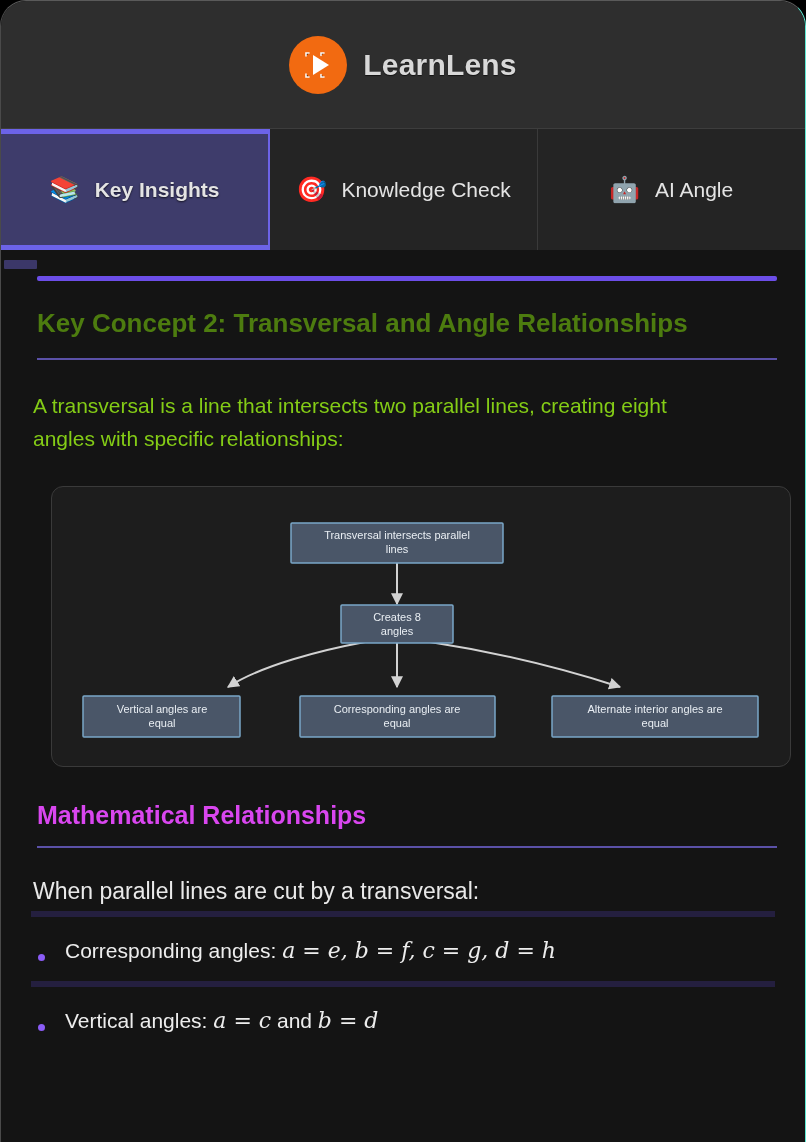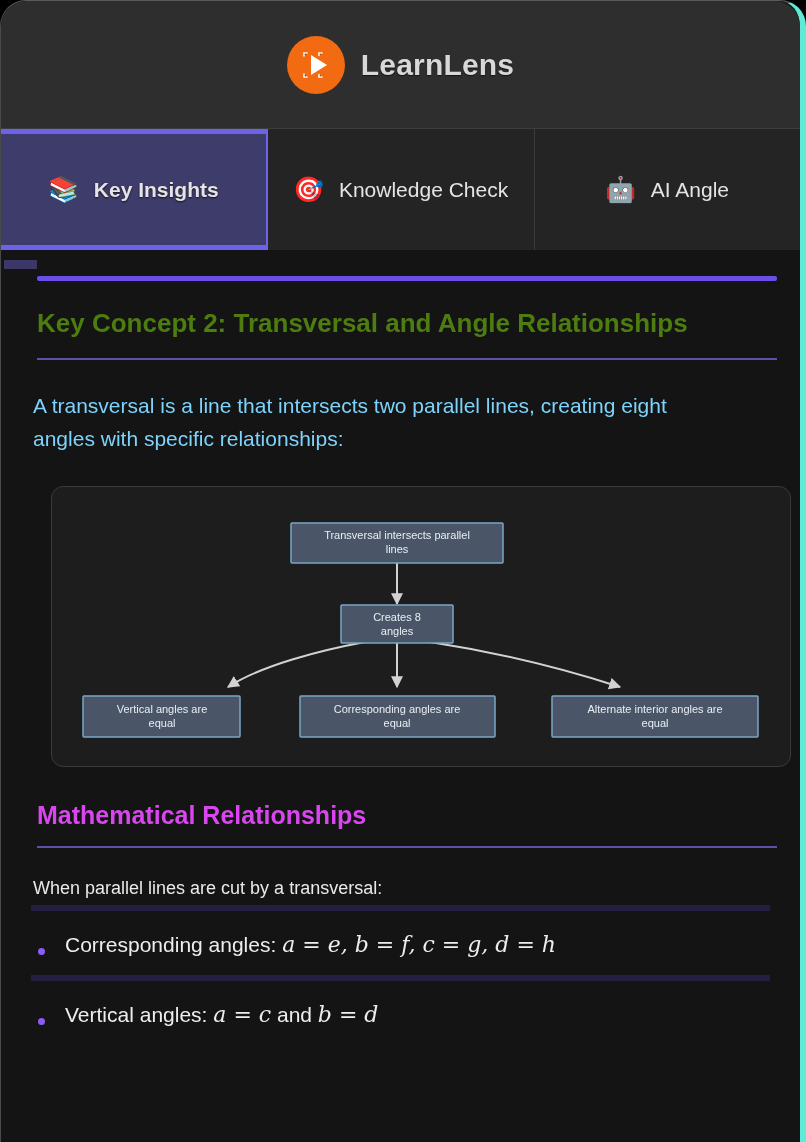--- a/index.html
+++ b/index.html
@@ -14,21 +14,21 @@
 
   #app-window {
     position: relative;
     width: 806px;
     height: 1142px;
     background: #141414;
     border-radius: 26px 26px 0 0;
     overflow: hidden;
     border-top: 1px solid #5a5a5a;
     border-left: 1px solid #4a4a4a;
-    border-right: 6px solid #5eead4;
+    border-right: 1px solid #5eead4;
   }
 
   
   #app-header {
     height: 127px;
     background: #2e2e2e;
     display: flex;
     align-items: center;
     justify-content: center;
     border-radius: 25px 25px 0 0;
@@ -126,21 +126,21 @@
     margin-left: 6px;
     width: 740px;
     height: 2px;
     background: #5b51a8;
   }
 
   .body-para {
     margin-top: 30px;
     padding-left: 2px;
     font-size: 21px;
-    color: #7dd3fc;
+    color: #84cc16;
     line-height: 1.55;
     max-width: 700px;
   }
 
   
   .diagram-card {
     margin-top: 30px;
     margin-left: 20px;
     width: 740px;
     height: 281px;
@@ -172,21 +172,21 @@
   .section-h3 {
     margin-top: 34px;
     padding-left: 6px;
     font-size: 25px;
     font-weight: bold;
     color: #d946ef;
   }
   .list-intro {
     margin-top: 30px;
     padding-left: 2px;
-    font-size: 18px;
+    font-size: 23px;
     color: #e9e9e9;
   }
 
   .bullet-list { margin-top: 6px; list-style: none; }
   .bullet-item {
     position: relative;
     border-top: 6px solid #241f3f;
     padding: 20px 0 16px 34px;
     font-size: 21px;
     color: #ededed;

